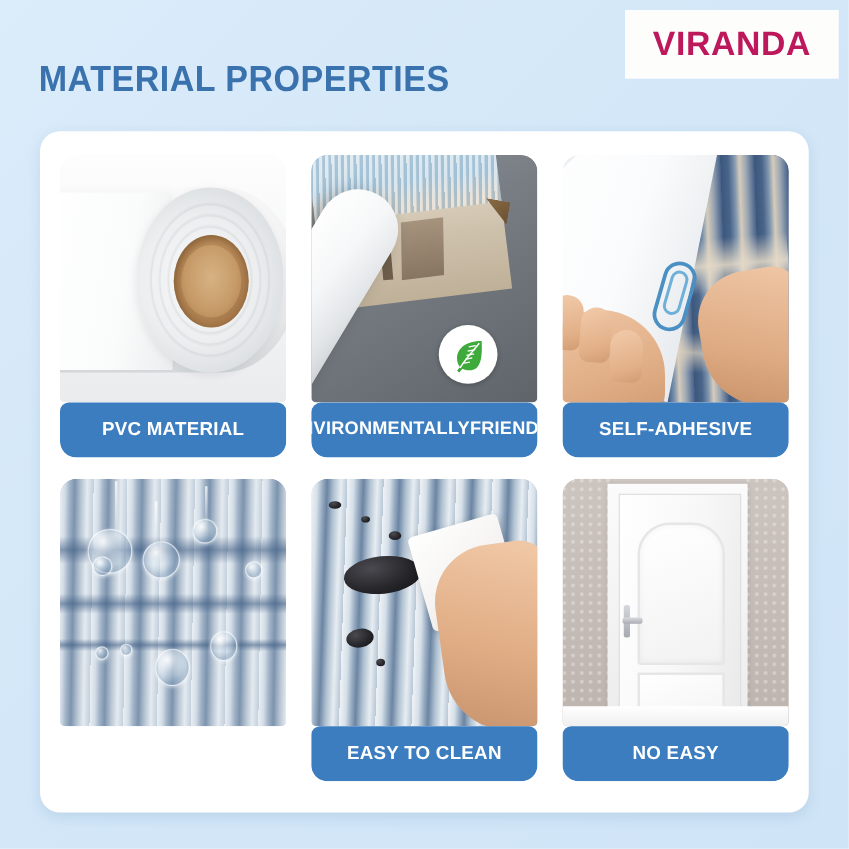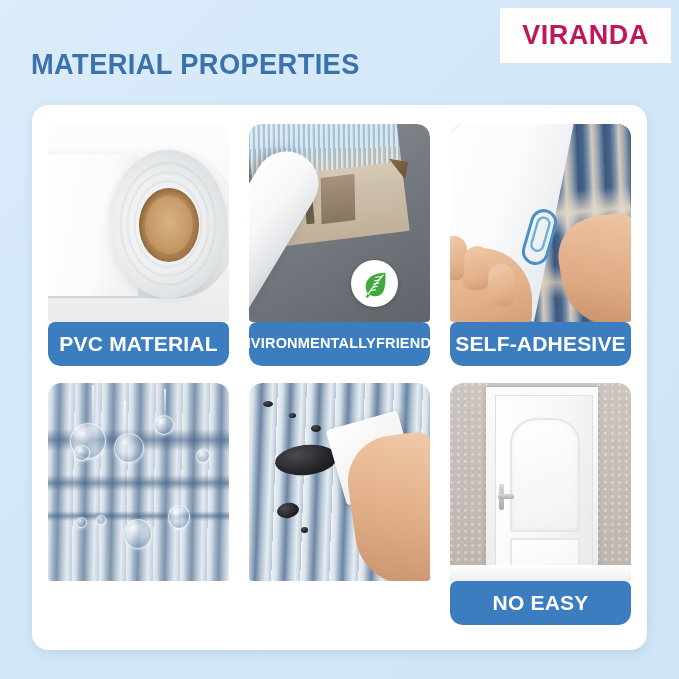--- a/index.html
+++ b/index.html
@@ -79,21 +79,21 @@
   }
   .label-bar {
     position: absolute;
     left: 0; right: 0; bottom: 0;
     height: 44px;
     background: #3b7dbf;
     border-radius: 7px 7px 12px 12px;
     display: flex; align-items: center; justify-content: center;
     color: #ffffff;
     font-weight: bold;
-    font-size: 21px;
+    font-size: 15px;
     letter-spacing: 0.2px;
     text-align: center;
     line-height: 1.05;
     padding: 0 4px;
     box-sizing: border-box;
   }
   .label-bar.two-line { font-size: 14.5px; border-radius: 8px 8px 12px 12px; }
 
   
   .pvc-bg {
@@ -476,20 +476,21 @@
         <div class="ec-bg"></div>
         <div class="stain" style="left:26px; top:62px; width:62px; height:30px; transform:rotate(-6deg);"></div>
         <div class="stain" style="left:28px; top:120px; width:22px; height:15px; transform:rotate(-10deg);"></div>
         <div class="stain" style="left:14px; top:18px; width:10px; height:6px;"></div>
         <div class="stain" style="left:40px; top:30px; width:7px; height:5px;"></div>
         <div class="stain" style="left:62px; top:42px; width:10px; height:7px;"></div>
         <div class="stain" style="left:52px; top:144px; width:7px; height:6px;"></div>
         <div class="cloth"></div>
         <div class="ec-hand"></div>
       </div>
+      <div class="label-bar">EASY TO CLEAN</div>
     </div>
 
     <div class="card">
       <div class="card-img">
         <div class="ng-bg"></div>
         <div class="ng-wall-l"></div>
         <div class="ng-wall-r"></div>
         <div class="ng-frame"></div>
         <div class="ng-door">
           <div class="ng-panel-top"></div>

